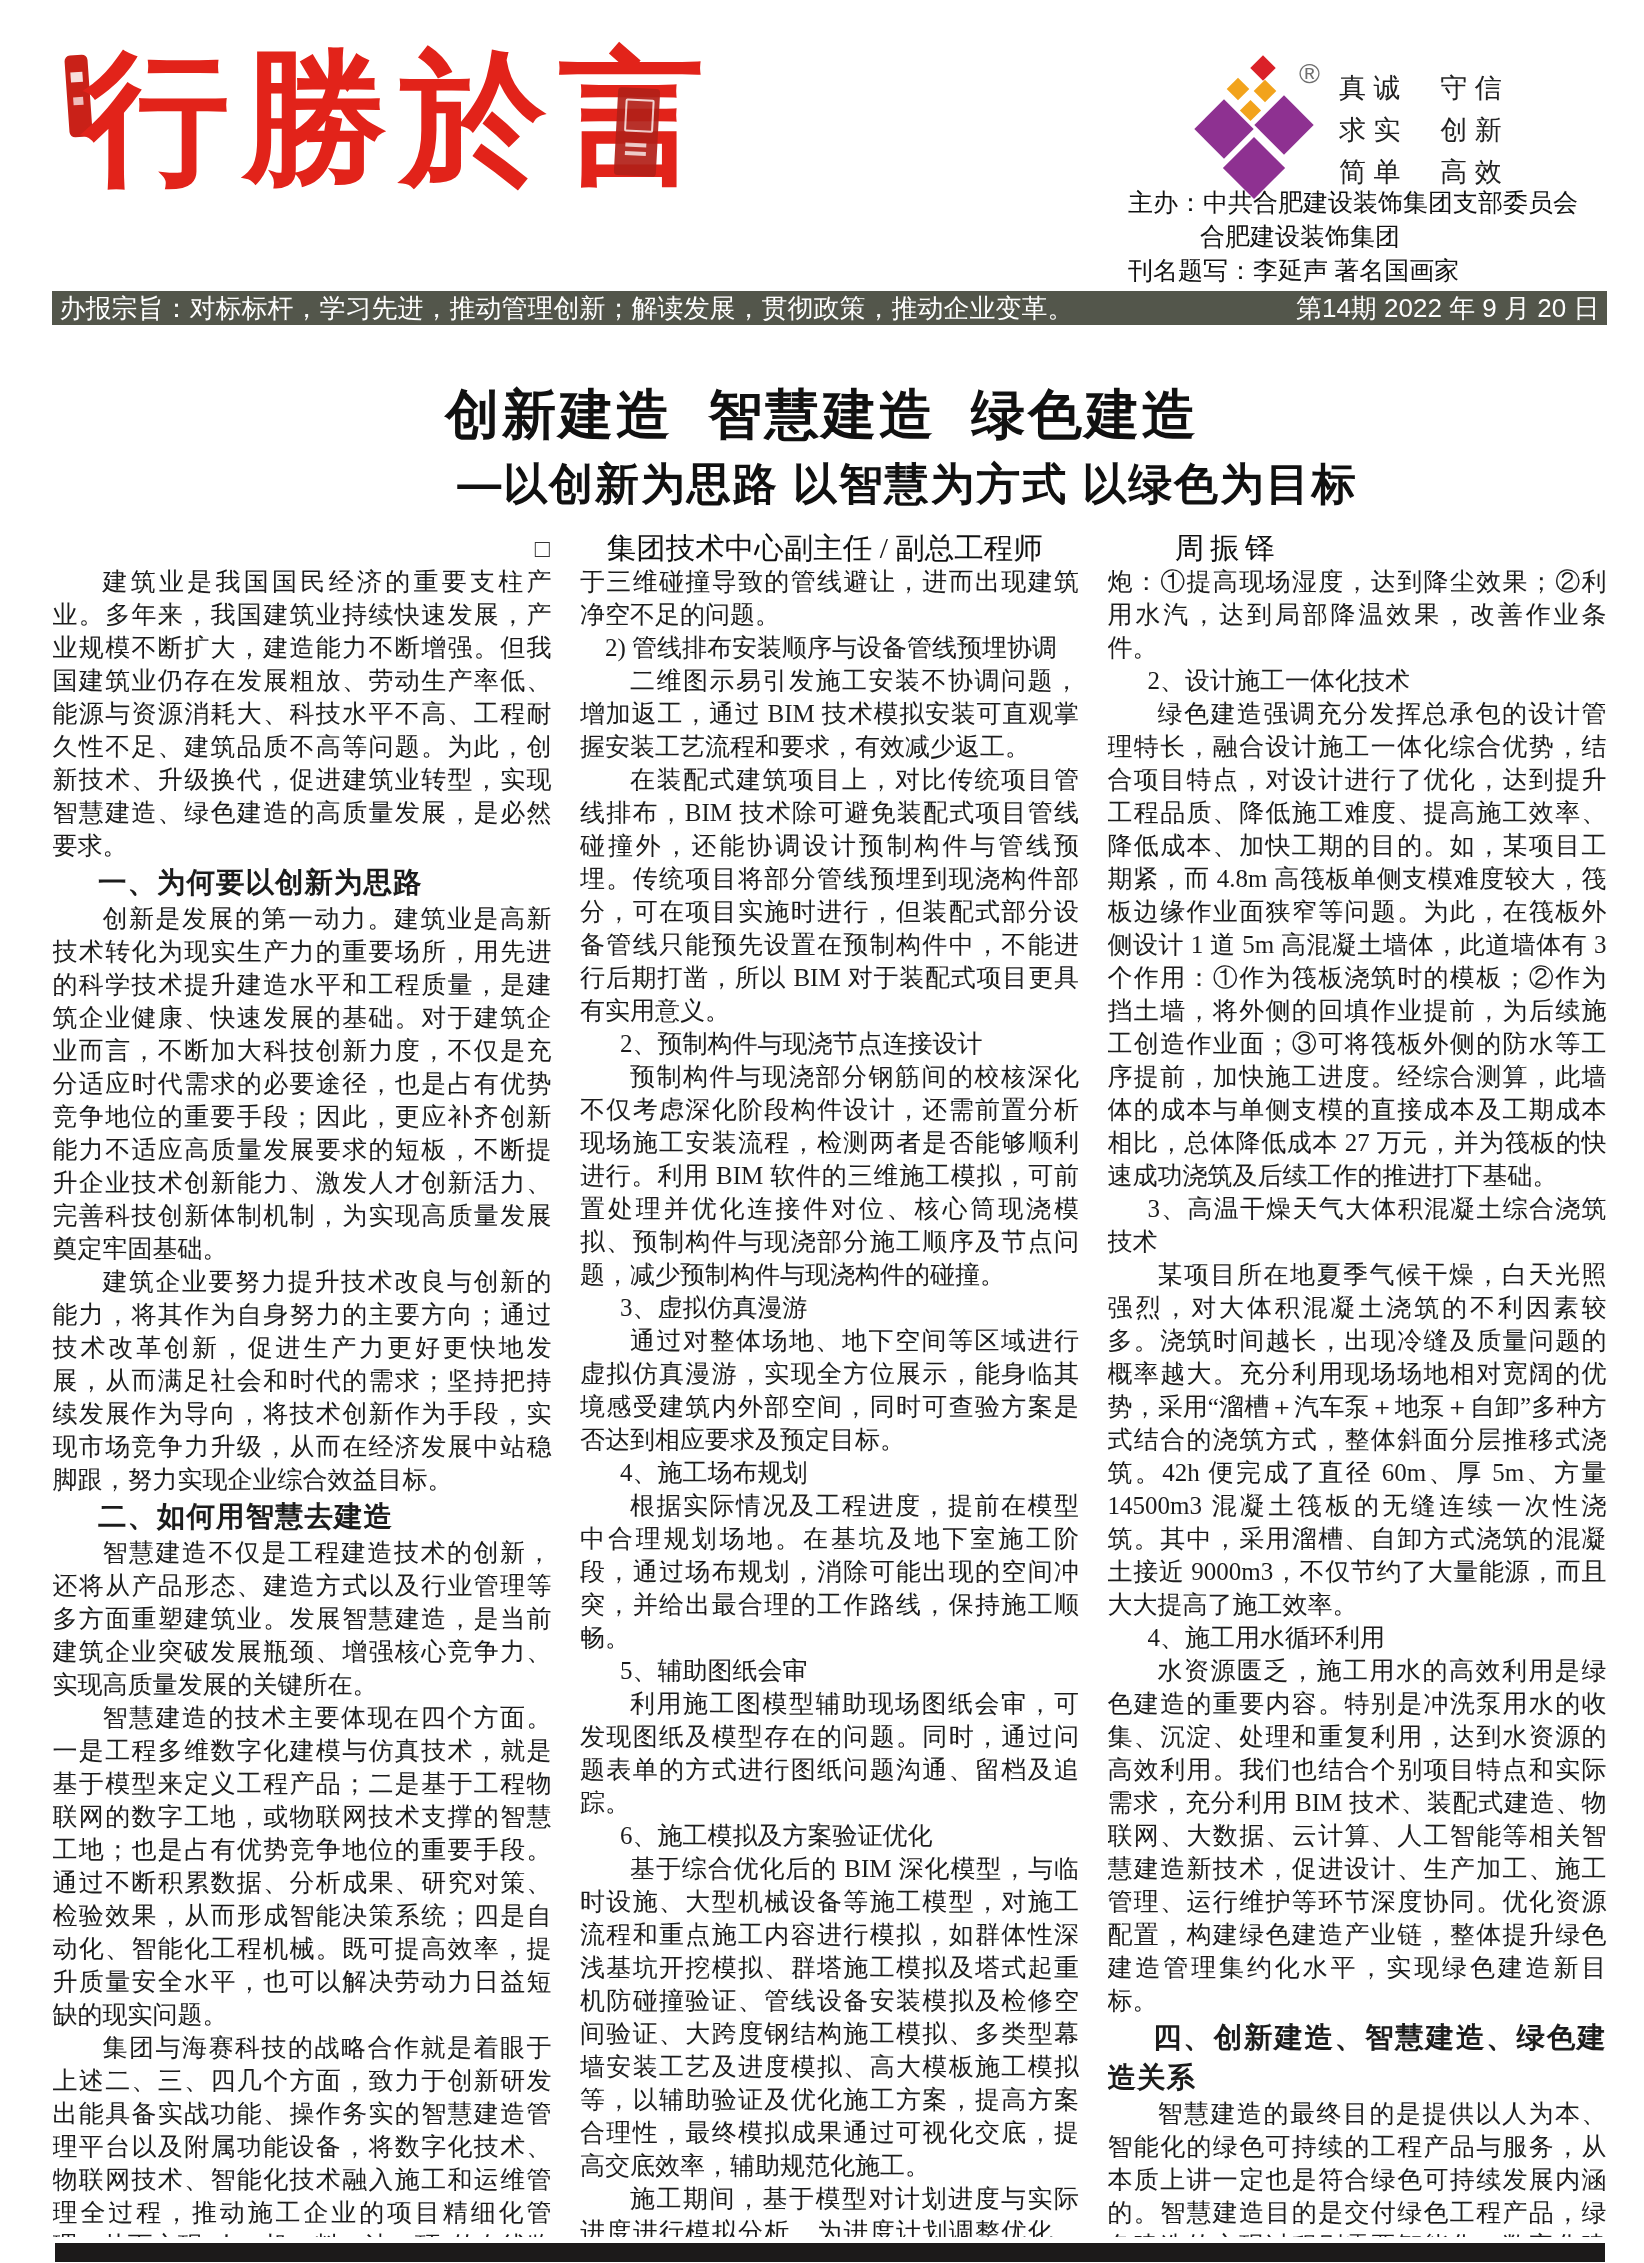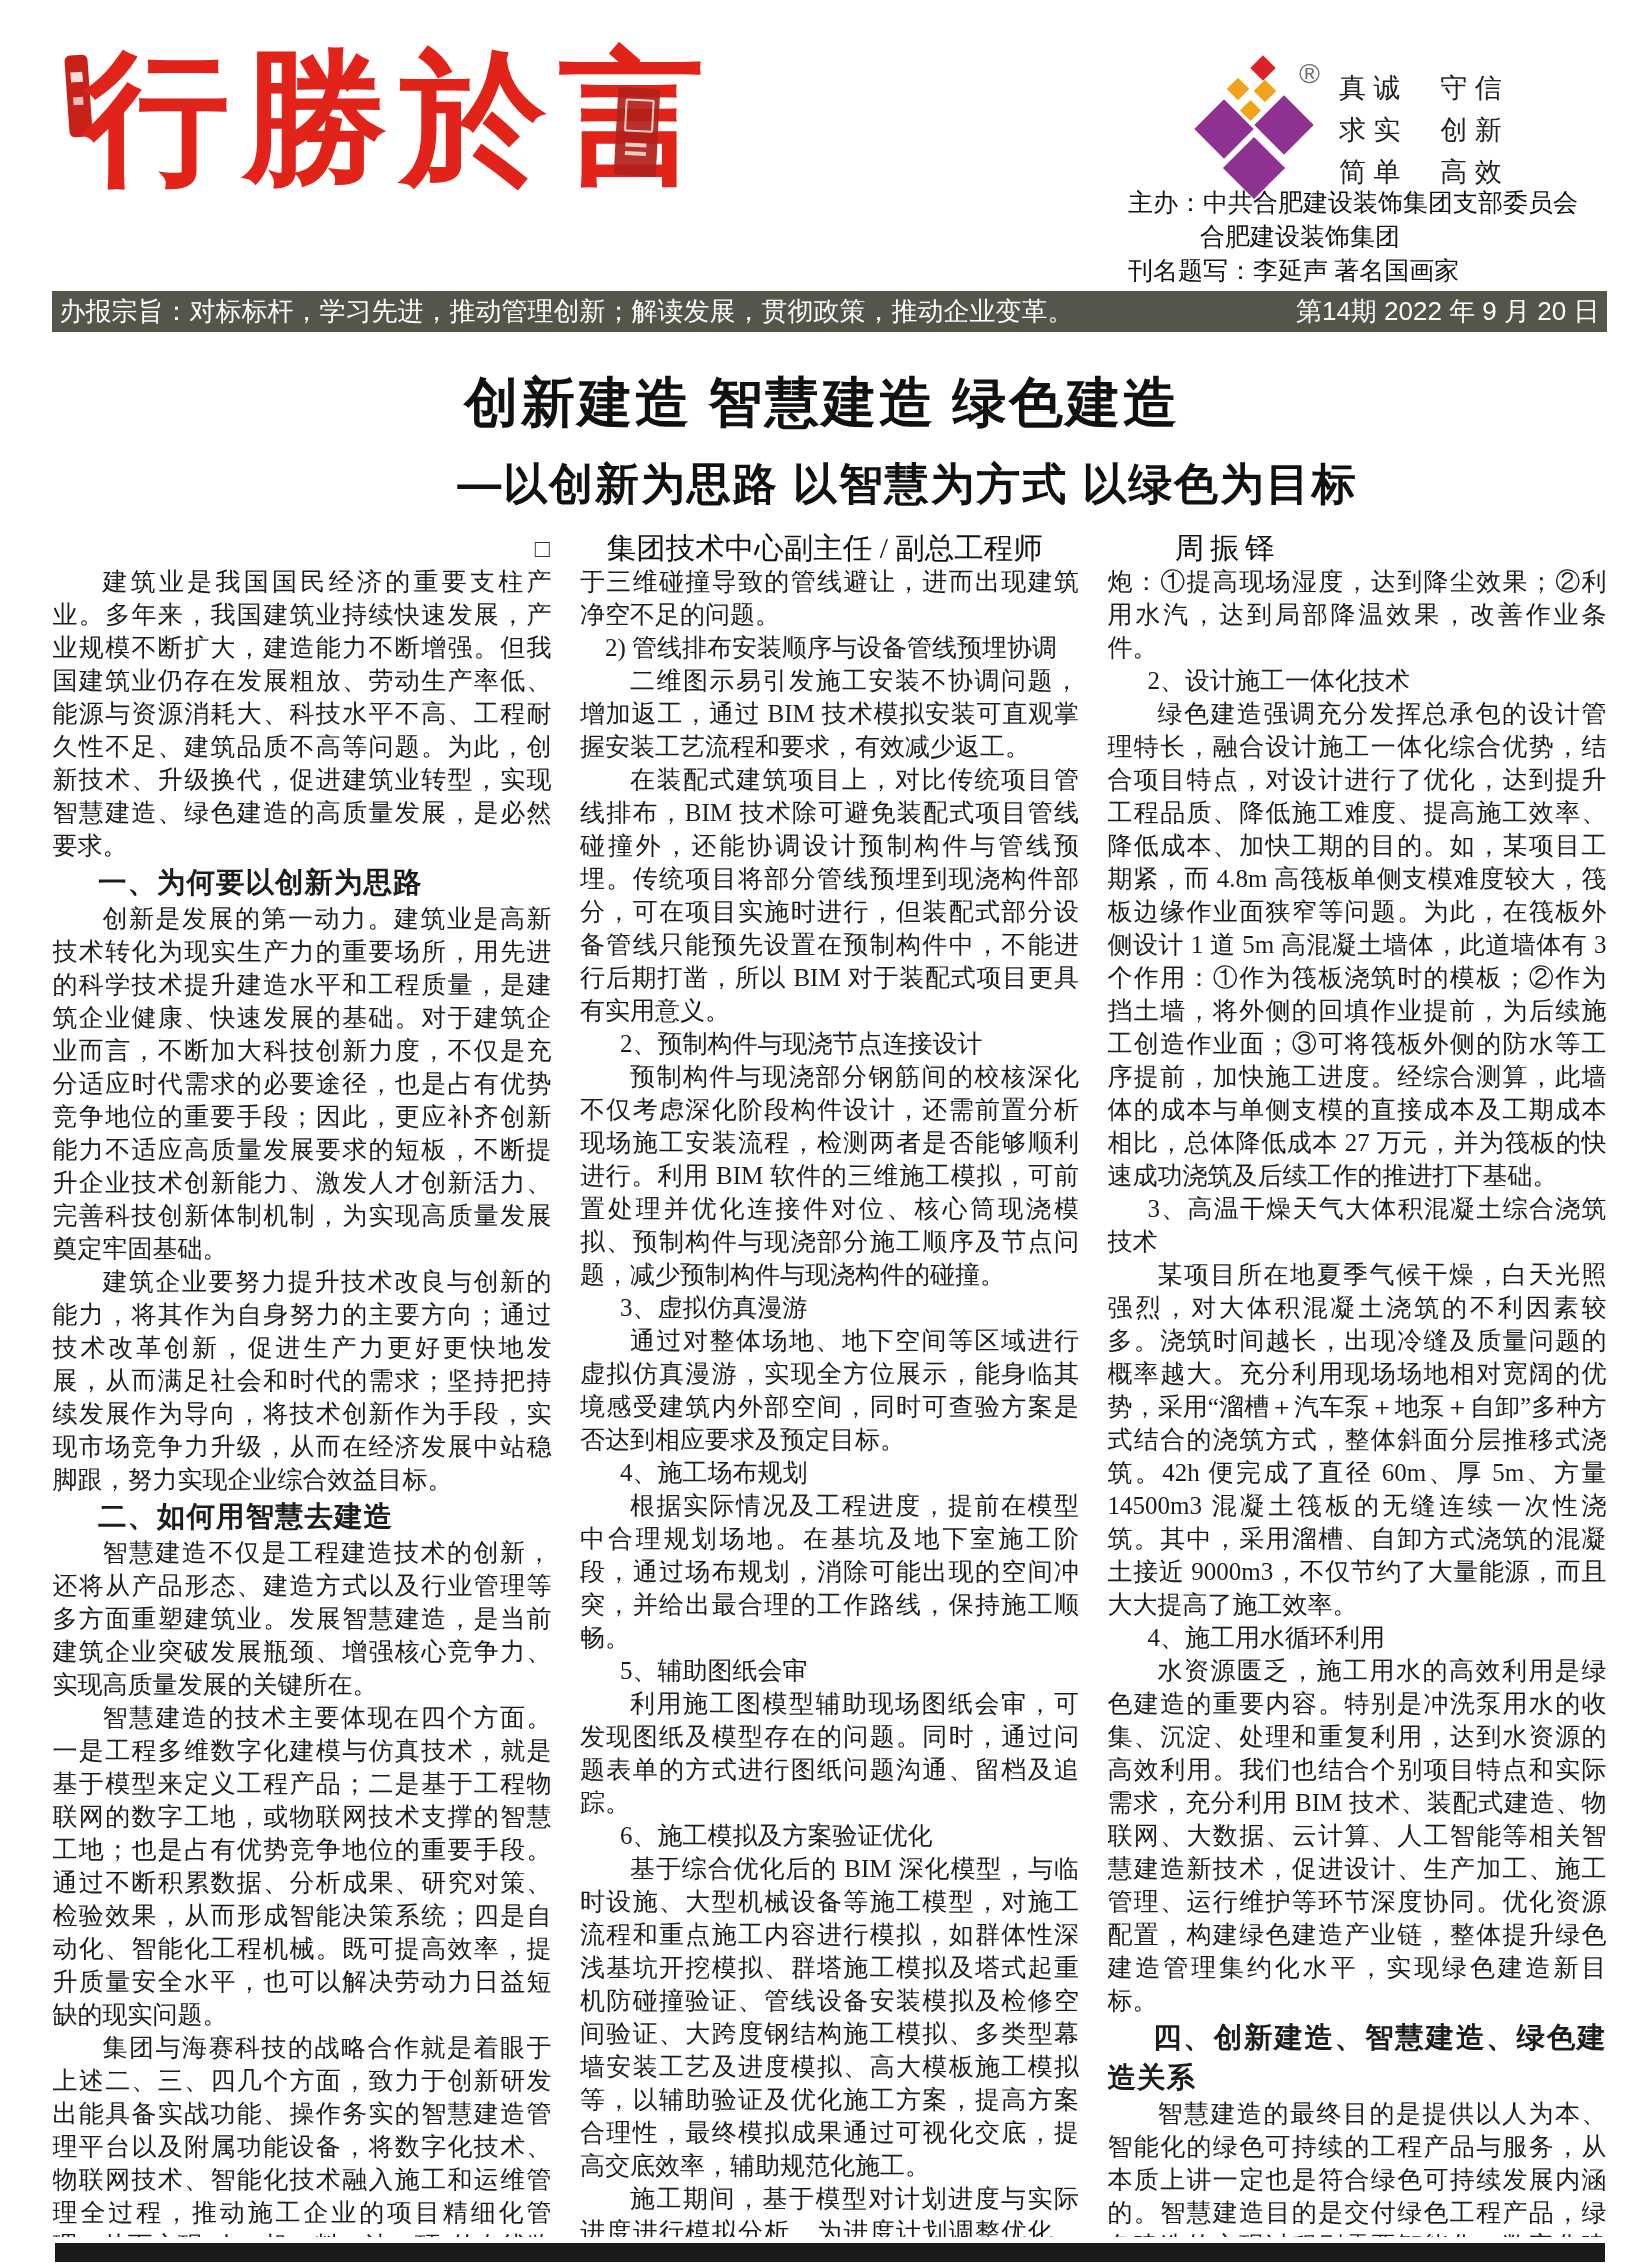--- a/index.html
+++ b/index.html
@@ -28,28 +28,28 @@
         font-family:"Liberation Sans",sans-serif;}
 
   
   .slogans{position:absolute;left:1339px;top:67px;font-size:27px;line-height:42px;
         letter-spacing:7.6px;color:#222;}
   .slogans .row{display:flex;gap:32px;}
   .publisher{position:absolute;left:1128px;top:186px;font-size:25px;line-height:34px;color:#111;white-space:nowrap;}
   .publisher .indent2{padding-left:72px;}
 
   
-  .banner{position:absolute;left:52px;top:291px;width:1555px;height:41px;background:#53564b;
+  .banner{position:absolute;left:52px;top:291px;width:1555px;height:34px;background:#53564b;
         color:#ffffff;display:flex;justify-content:space-between;align-items:center;
         padding:0 7.6px;box-sizing:border-box;font-family:"Liberation Sans","DejaVu Sans",sans-serif;
         font-size:26px;white-space:nowrap;}
 
   
-  .headline{position:absolute;left:0;top:367px;width:1644px;text-align:center;
-        font-family:Liberation Serif, serif;font-weight:700;
+  .headline{position:absolute;left:0;top:379px;width:1644px;text-align:center;
+        font-family:Liberation Mono, monospace;font-weight:700;
         font-size:54px;letter-spacing:2.9px;color:#111;}
   .subheadline{position:absolute;left:171px;top:455px;width:1473px;text-align:center;
         font-family:"Liberation Sans","DejaVu Sans",sans-serif;font-weight:700;
         font-size:44px;letter-spacing:1.9px;color:#111;}
   .byline{position:absolute;left:171px;top:529px;width:1473px;display:flex;
         justify-content:center;align-items:center;gap:57px;font-size:29.5px;color:#111;}
   .byline .marker{font-size:25px;color:#333;}
   .byline .author{margin-left:75px;letter-spacing:5.7px;}
 
   

